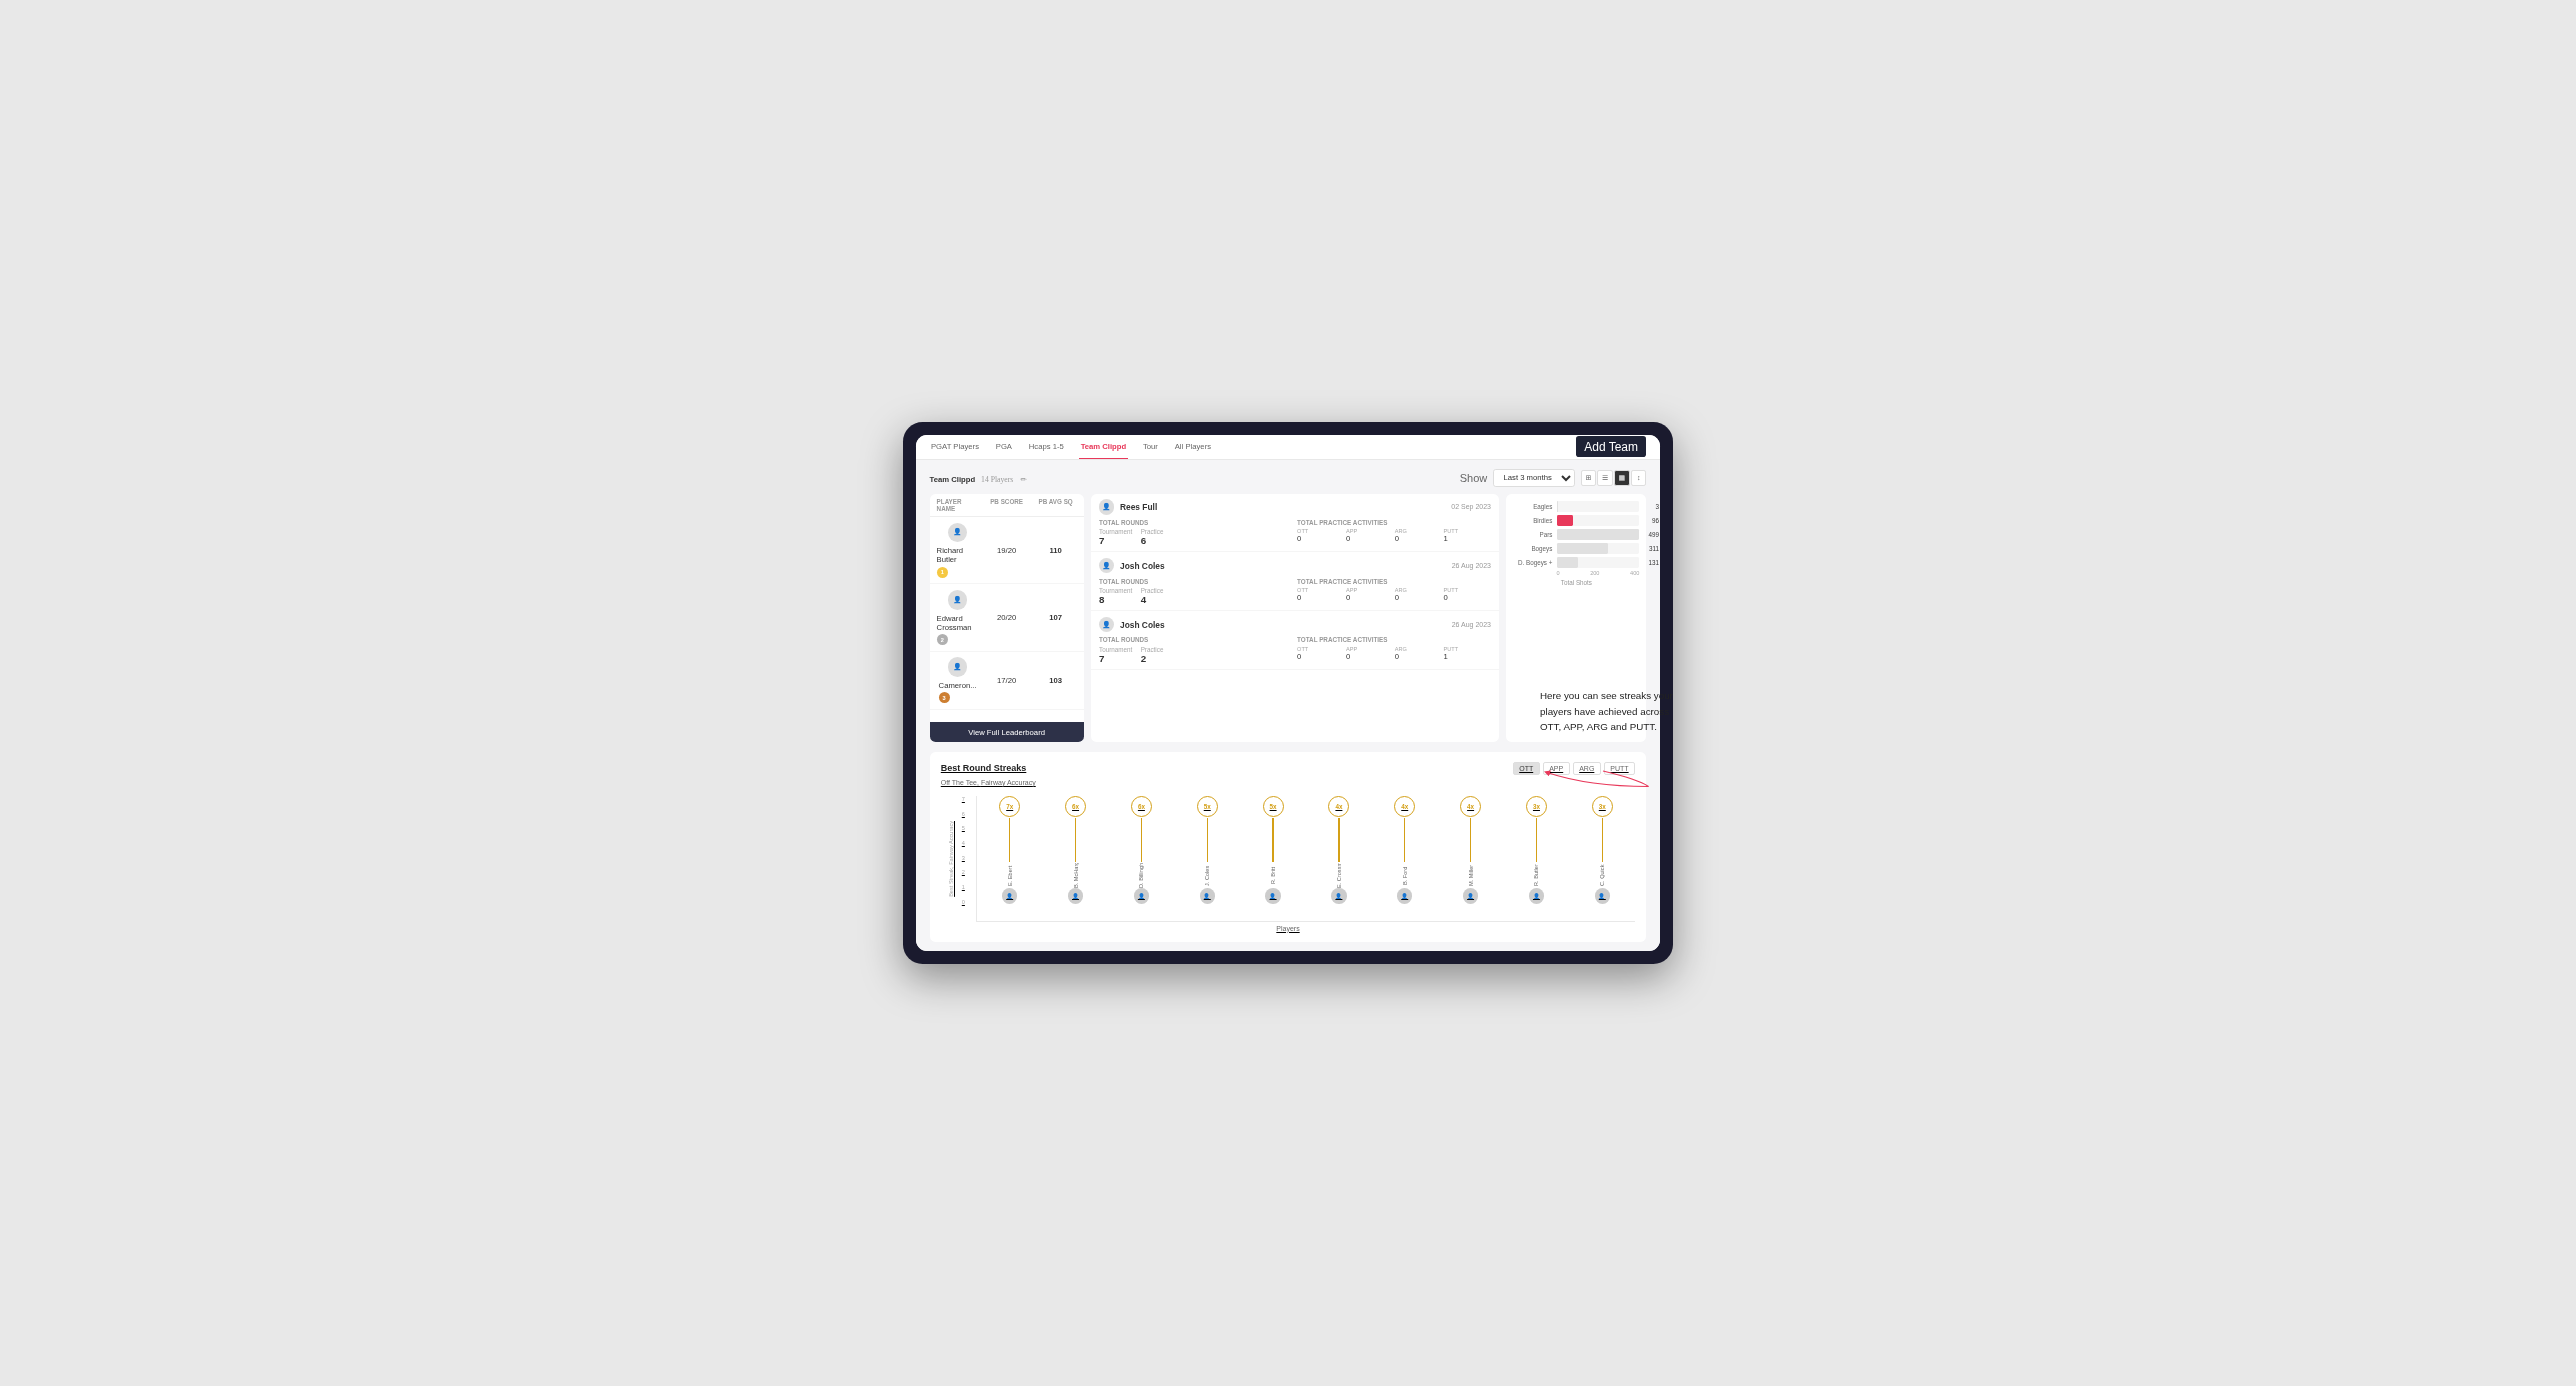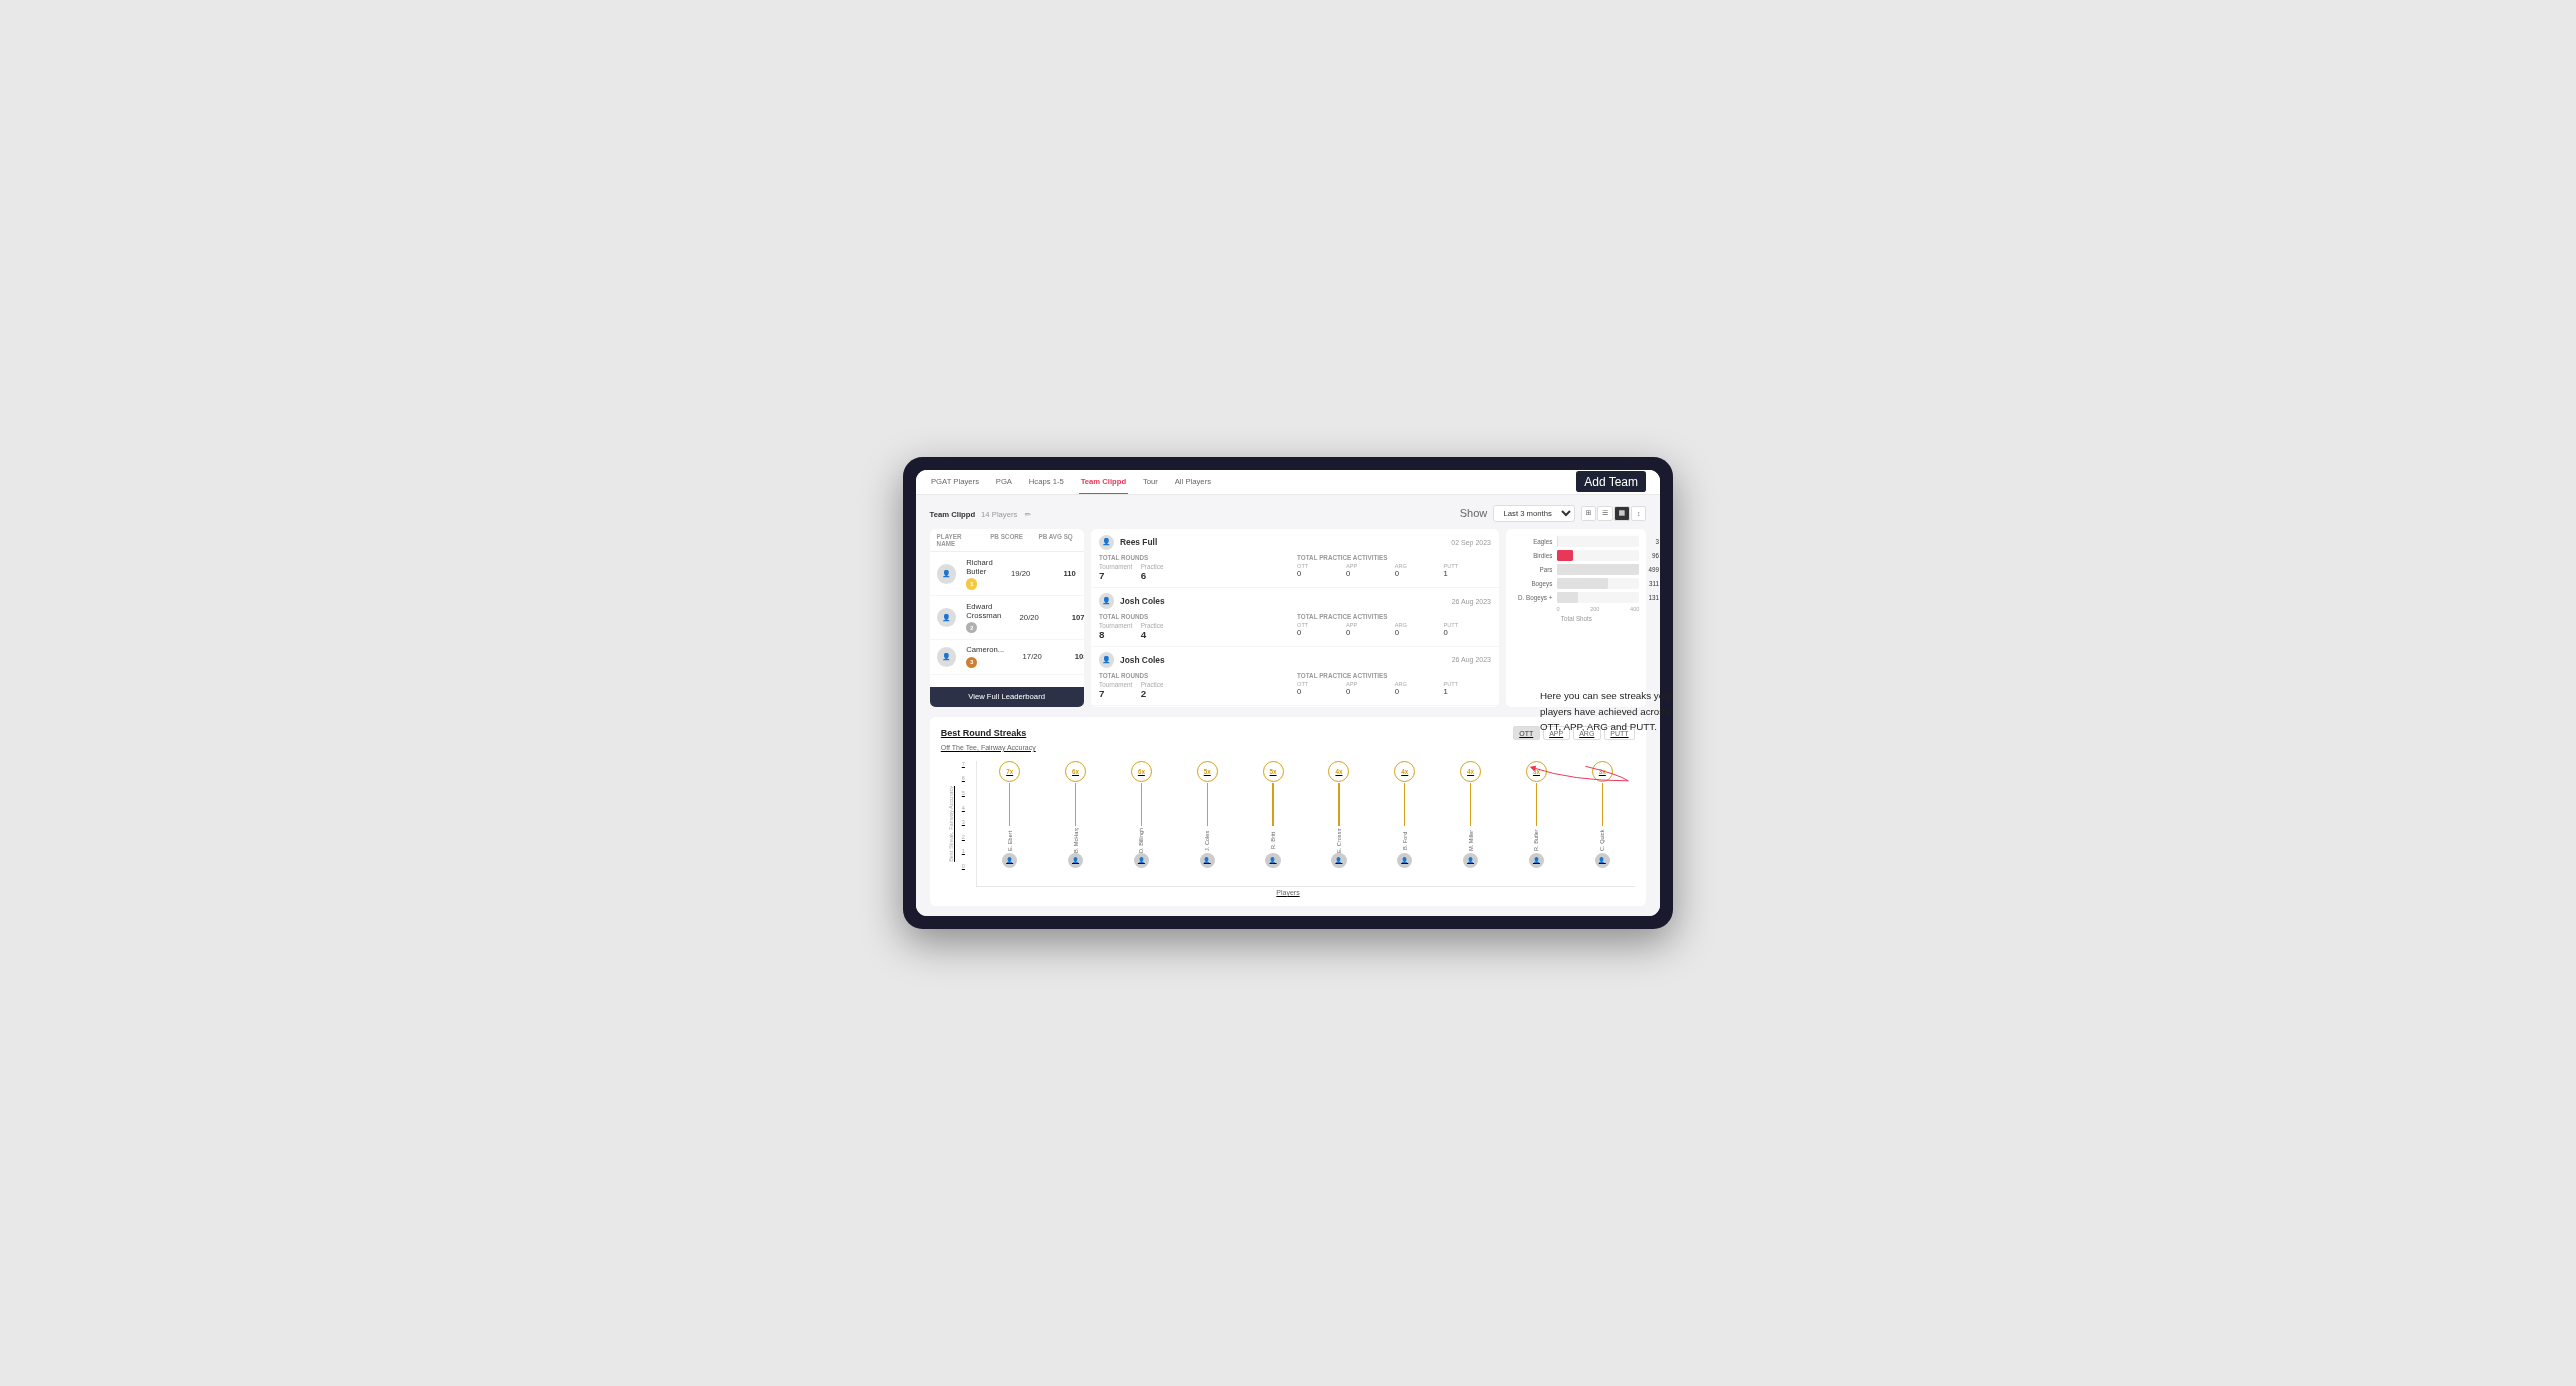--- a/index.html
+++ b/index.html
@@ -175,21 +175,22 @@
     .player-row {
       display: grid;
       grid-template-columns: 1fr 56px 42px;
       padding: 5.6px 7px;
       border-bottom: 0.7px solid #f5f5f5;
       align-items: center;
     }
     .player-info {
       display: flex;
       align-items: center;
-      gap: 10px;
+      gap: 4px;
+      flex-direction: column;
     }
     .player-avatar {
       width: 19.6px; height: 19.6px;
       background: #ddd;
       border-radius: 50%;
       overflow: hidden;
       display: flex; align-items: center; justify-content: center;
       font-size: 7px; color: #888;
       flex-shrink: 0;
     }
@@ -398,21 +399,21 @@
         <span class="sub-nav-link">All Players</span>
         <div class="sub-nav-spacer"></div>
         <button class="add-team-btn">Add Team</button>
       </div>
 
       <div class="main-content">
 
         <div class="team-header">
           <div>
             <span style="font-size:7.7px;font-weight:600;color:#333;">Team Clippd</span>
-            <span style="font-size:7.7px;color:#999;margin-left:2.8px;">14 Players</span>
+            <span style="font-size:7.7px;color:#999;margin-left:2.8px;font-family:Liberation Serif, serif;">14 Players</span>
             <span class="edit-icon">✏</span>
           </div>
           <div class="view-controls">
             <span class="show-label">Show</span>
             <select class="date-select">
               <option>Last 3 months</option>
             </select>
             <div class="view-icons">
               <button class="view-icon-btn">⊞</button>
               <button class="view-icon-btn">☰</button>

